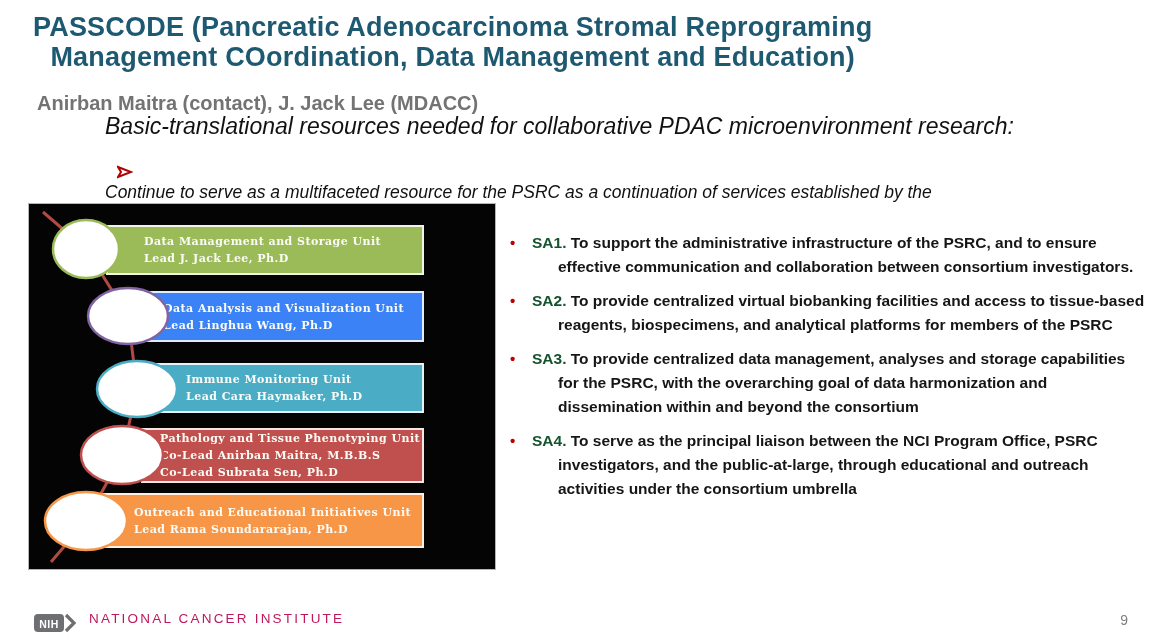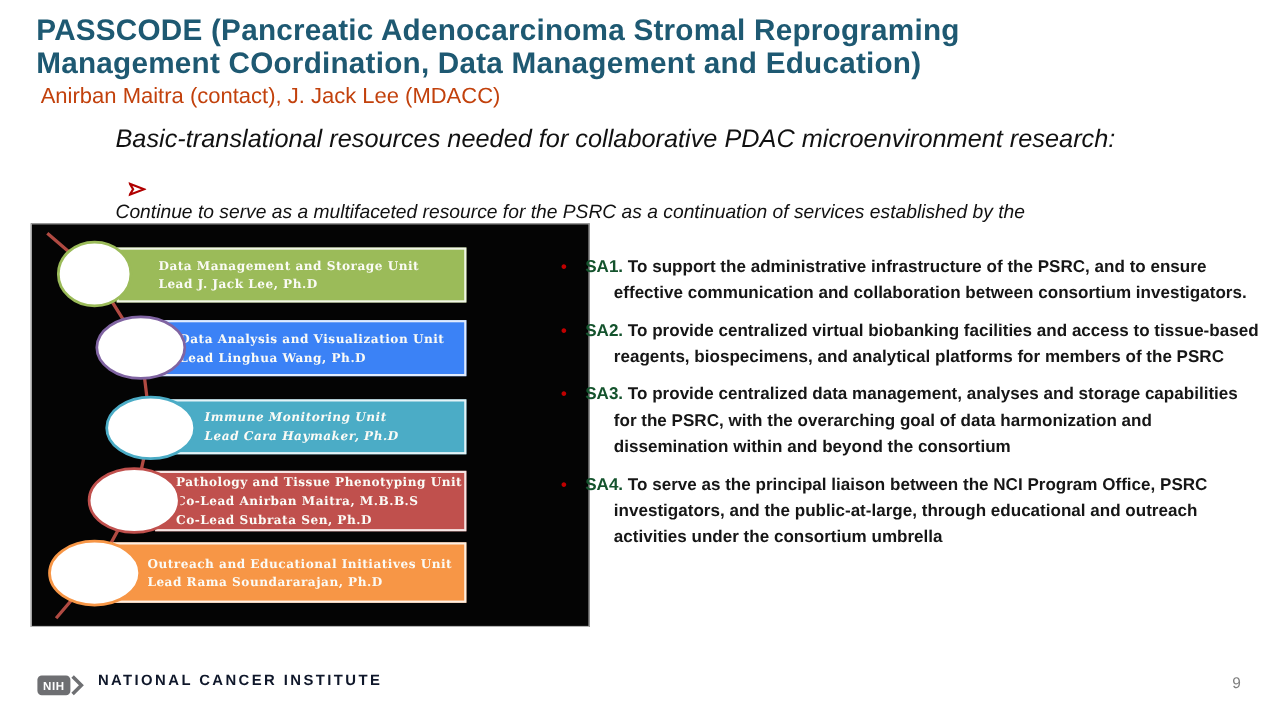--- a/index.html
+++ b/index.html
@@ -5,74 +5,74 @@
   html,body { margin:0; padding:0; background:#ffffff; }
   .slide {
     position:relative; width:1150px; height:644px; background:#ffffff;
     font-family:"Liberation Sans", sans-serif; overflow:hidden;
   }
 
   
   .header { position:absolute; left:33px; top:12px; }
   .title-line {
     font-size:27px; font-weight:bold; color:#1E5972;
-    line-height:30px; letter-spacing:0.2px; white-space:nowrap;
+    line-height:30px; letter-spacing:0.2px; white-space:nowrap;text-align:center;
   }
   .authors {
-    margin-top:5px; padding-left:4px; font-size:20px; font-weight:normal;
-    color:#c2410c; white-space:nowrap;
+    margin-top:20px; padding-left:4px; font-size:20px; font-weight:bold;
+    color:#737373; white-space:nowrap;
   }
 
   
   .intro { position:absolute; left:105px; top:114px; width:960px; }
   .intro-heading {
     font-style:italic; font-size:23px; color:#111111; line-height:24px;
     font-weight:500;
   }
   .intro-bullet { display:flex; margin-top:22px;flex-direction:column; }
   .arrow-icon { flex:0 0 auto; margin:5px 12px 0 12px; }
   .intro-bullet-text {
     font-style:italic; font-size:17.5px; color:#111111; line-height:26px;
     width:880px; font-weight:500;
   }
 
   
   .org-box {
-    position:absolute; left:28px; top:203px; width:508px; height:367px;
+    position:absolute; left:28px; top:203px; width:468px; height:367px;
     background:#040404; border:1px solid #b5b5b5; box-sizing:border-box;
   }
   .org-svg { position:absolute; left:0; top:0; z-index:3; pointer-events:none; }
   .banner {
     position:absolute; z-index:2; box-sizing:border-box;
     border:2px solid rgba(255,255,255,0.85);
     display:flex; flex-direction:column; justify-content:center;
     color:#fbfbf6; font-family:"DejaVu Serif", serif; font-weight:bold;
     font-size:11px; letter-spacing:0.45px; line-height:17px; white-space:nowrap;
   }
   .banner-1 { left:77px;  top:21px;  width:318px; height:50px; background:#9BBB59; padding-left:36px; }
   .banner-2 { left:107px; top:87px;  width:288px; height:51px; background:#3b82f6; padding-left:25px; }
-  .banner-3 { left:125px; top:159px; width:270px; height:50px; background:#4BACC6; padding-left:30px;font-style:italic; }
+  .banner-3 { left:125px; top:159px; width:270px; height:50px; background:#4BACC6; padding-left:30px; }
   .banner-4 { left:112px; top:224px; width:283px; height:55px; background:#C0504D; padding-left:17px; }
   .banner-5 { left:73px;  top:289px; width:322px; height:55px; background:#F79646; padding-left:30px; }
 
   
   .aims { position:absolute; left:508px; top:231px; width:640px; }
   .aim {
     position:relative; padding-left:50px; margin-bottom:10px;
     font-size:15.5px; font-weight:bold; color:#161616; line-height:24px;
     max-width:640px; box-sizing:border-box;
   }
   .aim-dot { position:absolute; left:2px; top:0; color:#C00000; font-size:15px; }
   .aim-body { text-indent:-26px; display:block; }
   .aim-label { color:#14532d; }
 
   
   .footer { position:absolute; left:33px; top:611px; display:flex; align-items:flex-start; }
   .org-name {
-    margin-left:9px; font-size:13.5px; font-weight:bold; color:#0f172a;
+    margin-left:9px; font-size:13.5px; font-weight:normal; color:#be185d;
     letter-spacing:2.2px; white-space:nowrap;
   }
   .page-number { position:absolute; right:22px; top:612px; font-size:14px; color:#7F7F7F; }
 </style>
 </head>
 <body>
 
 <div class="slide">
 
   <div class="header">

